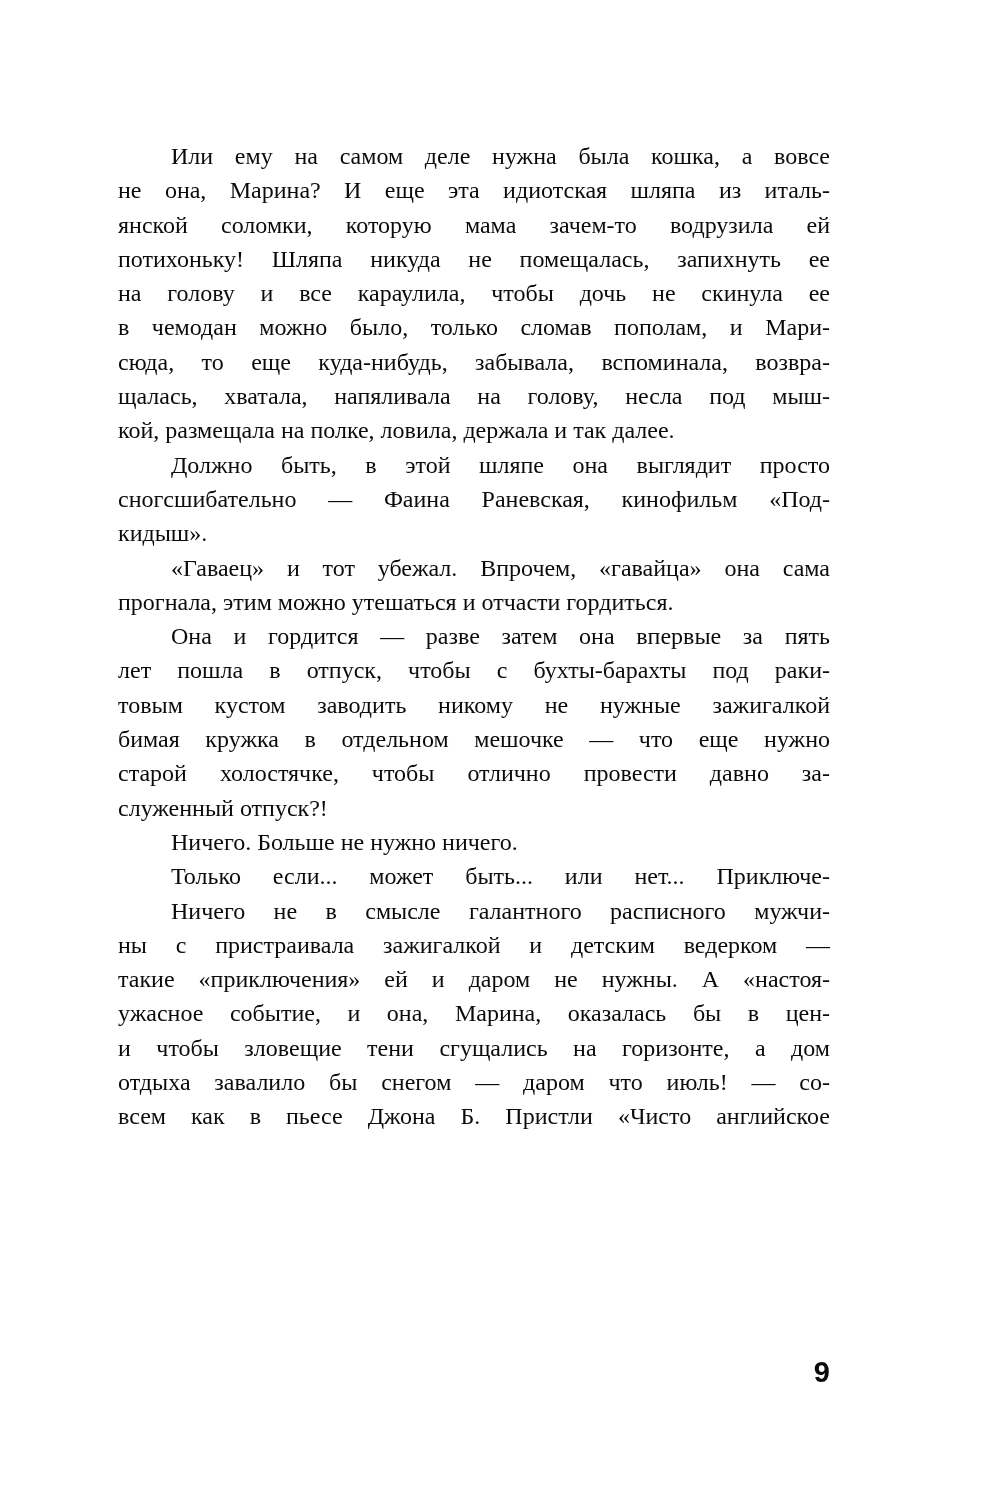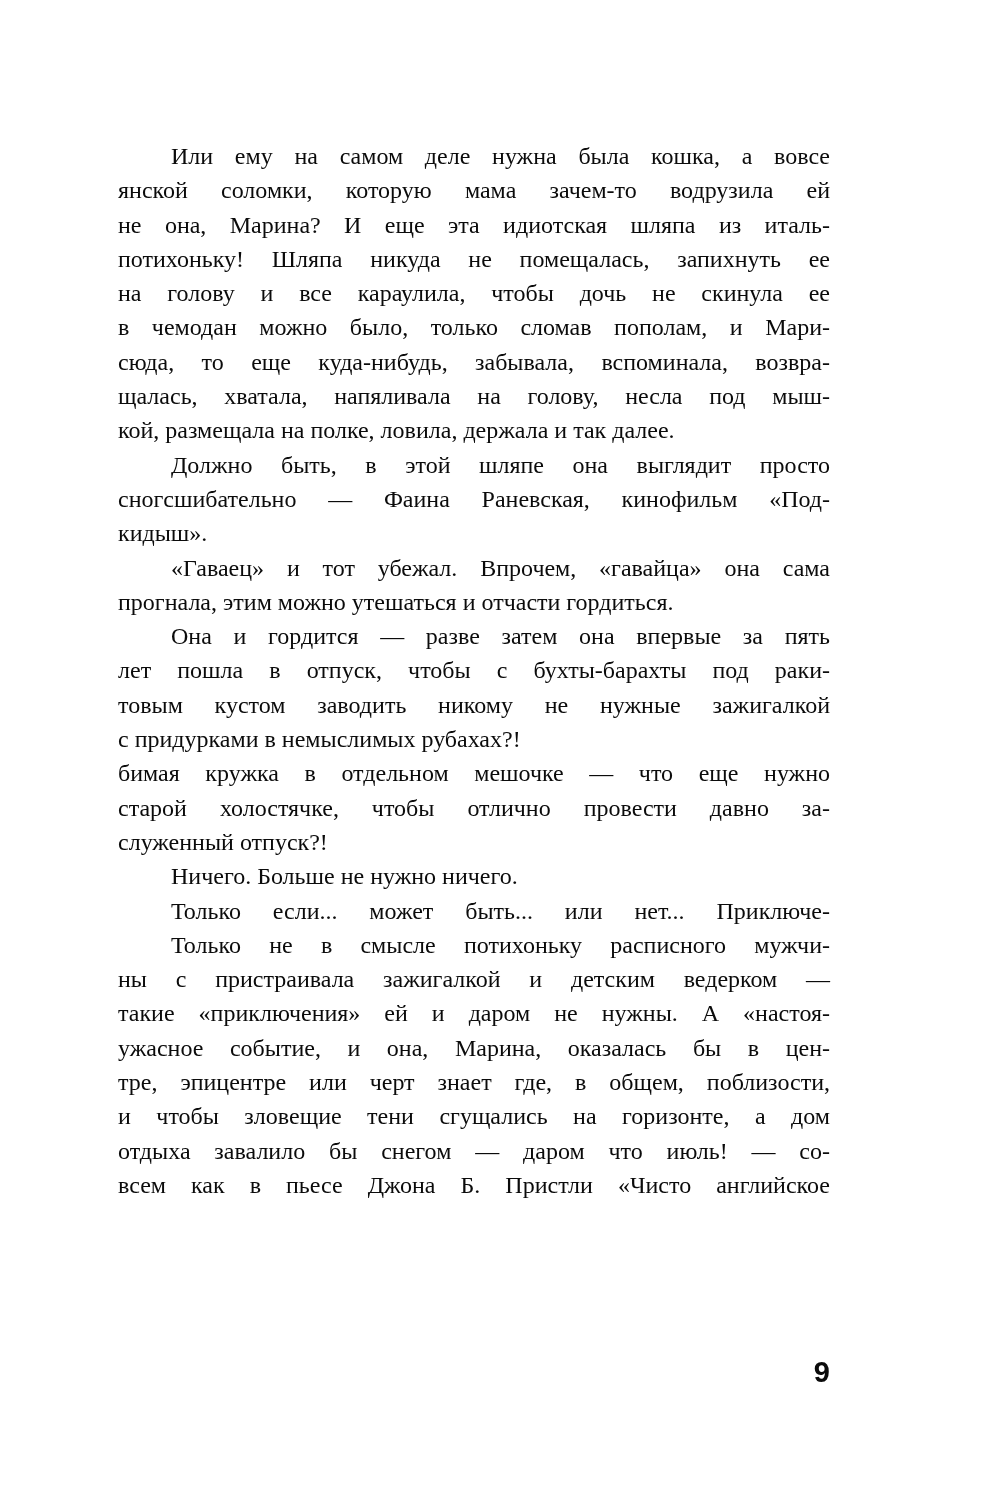--- a/index.html
+++ b/index.html
@@ -43,60 +43,58 @@
     color: #0b0b0b;
     text-align: right;
   }
 </style>
 </head>
 <body style="background: rgb(255, 255, 255);">
 
 <div class="text-block" id="text-block" style="color: rgb(11, 11, 11);">
     <div class="paragraph">
       <div class="line indent">Или ему на самом деле нужна была кошка, а вовсе</div>
+      <div class="line">не она, Марина? И еще эта идиотская шляпа из италь-</div>
       <div class="line">янской соломки, которую мама зачем-то водрузила ей</div>
-      <div class="line">не она, Марина? И еще эта идиотская шляпа из италь-</div>
       <div class="line">потихоньку! Шляпа никуда не помещалась, запихнуть ее</div>
       <div class="line">на голову и все караулила, чтобы дочь не скинула ее</div>
       <div class="line">в чемодан можно было, только сломав пополам, и Мари-</div>
       <div class="line">сюда, то еще куда-нибудь, забывала, вспоминала, возвра-</div>
       <div class="line">щалась, хватала, напяливала на голову, несла под мыш-</div>
       <div class="line endline">кой, размещала на полке, ловила, держала и так далее.</div>
     </div>
     <div class="paragraph">
       <div class="line indent">Должно быть, в этой шляпе она выглядит просто</div>
       <div class="line">сногсшибательно — Фаина Раневская, кинофильм «Под-</div>
       <div class="line endline">кидыш».</div>
     </div>
     <div class="paragraph">
       <div class="line indent">«Гаваец» и тот убежал. Впрочем, «гавайца» она сама</div>
       <div class="line endline">прогнала, этим можно утешаться и отчасти гордиться.</div>
     </div>
     <div class="paragraph">
       <div class="line indent">Она и гордится — разве затем она впервые за пять</div>
       <div class="line">лет пошла в отпуск, чтобы с бухты-барахты под раки-</div>
       <div class="line">товым кустом заводить никому не нужные зажигалкой</div>
-      <div class="line endline">с придурками в немыслимых рубахах?!</div>
     </div>
     <div class="paragraph">
       <div class="line">бимая кружка в отдельном мешочке — что еще нужно</div>
       <div class="line">старой холостячке, чтобы отлично провести давно за-</div>
       <div class="line endline">служенный отпуск?!</div>
     </div>
     <div class="paragraph">
       <div class="line indent endline">Ничего. Больше не нужно ничего.</div>
     </div>
     <div class="paragraph">
       <div class="line indent">Только если... может быть... или нет... Приключе-</div>
     </div>
     <div class="paragraph">
-      <div class="line indent">Только не в смысле потихоньку расписного мужчи-</div>
+      <div class="line indent">Ничего не в смысле галантного расписного мужчи-</div>
       <div class="line">ны с пристраивала зажигалкой и детским ведерком —</div>
       <div class="line">такие «приключения» ей и даром не нужны. А «настоя-</div>
       <div class="line">ужасное событие, и она, Марина, оказалась бы в цен-</div>
-      <div class="line">тре, эпицентре или черт знает где, в общем, поблизости,</div>
       <div class="line">и чтобы зловещие тени сгущались на горизонте, а дом</div>
       <div class="line">отдыха завалило бы снегом — даром что июль! — со-</div>
       <div class="line">всем как в пьесе Джона Б. Пристли «Чисто английское</div>
     </div>
   </div>
 
 <div class="page-number">9</div>
 
 </body></html>

